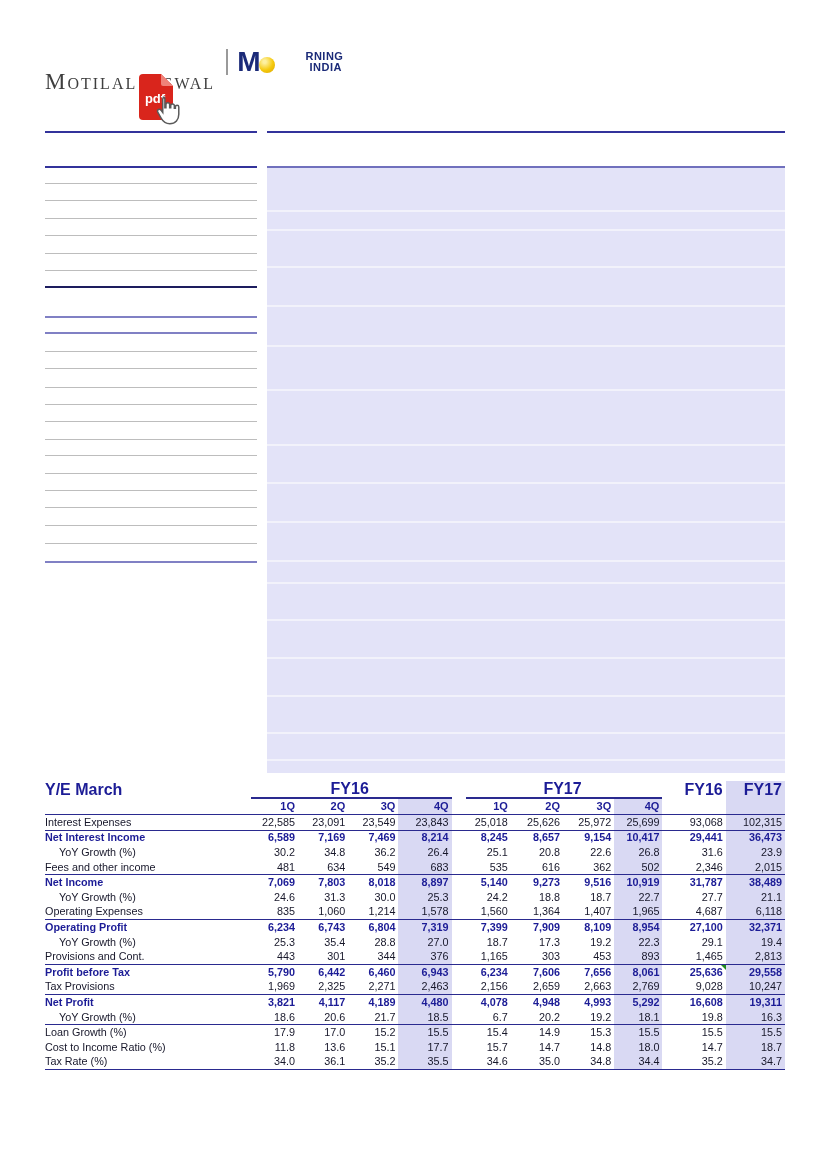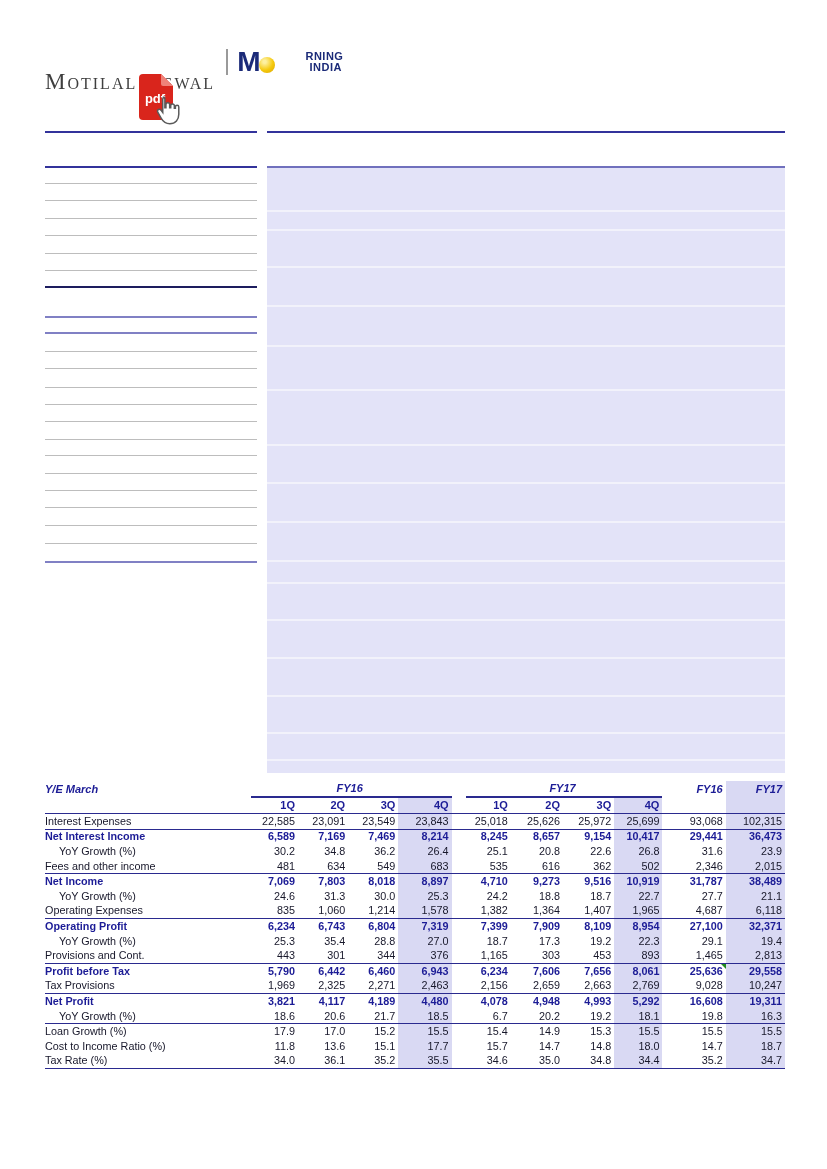--- a/index.html
+++ b/index.html
@@ -42,21 +42,21 @@
   .ttl{font-size:11.5px;font-weight:bold;color:#15156b;}
   table.fin{border-collapse:collapse;table-layout:fixed;width:740px;}
   table.fin td{height:14.6px;padding:0 3px 0 0;font-size:10.8px;line-height:1;
                white-space:nowrap;overflow:visible;vertical-align:middle;}
   td.lbl{text-align:left;padding-left:2px;}
   td.lbl.indent{padding-left:14px;}
   td.num{text-align:right;position:relative;}
   .bold{font-weight:bold;color:#1c1c96;}
   .hl{background:#d9d9f3;}
   tr.rule td{border-bottom:1px solid #2a2a8f;}
-  tr.hdr2 td{height:15px;font-weight:bold;color:#1c1c96;font-size:11px;font-style:italic;}
+  tr.hdr2 td{height:15px;font-weight:bold;color:#1c1c96;font-size:16px;}
   tr.hdr3 td{height:15px;font-weight:bold;color:#1c1c96;font-size:11px;
              border-bottom:1.5px solid #2a2a8f;}
   td.grp{text-align:center;border-bottom:2px solid #2a2a8f;}
   td.yr{text-align:right;}
   tr.last td{border-bottom:1.5px solid #2a2a8f;}
   .mk{position:absolute;top:0;right:0;width:0;height:0;
       border-left:5px solid transparent;border-top:5px solid #1f8a1f;}
 </style>
 </head>
 <body>
@@ -227,21 +227,21 @@
             <td class="num">2,346</td>
             <td class="num hl">2,015</td>
           </tr>
           <tr>
             <td class="lbl  bold">Net Income</td>
             <td class="num bold">7,069</td>
             <td class="num bold">7,803</td>
             <td class="num bold">8,018</td>
             <td class="num bold hl">8,897</td>
             <td></td>
-            <td class="num bold">4,710</td>
+            <td class="num bold">5,140</td>
             <td class="num bold">9,273</td>
             <td class="num bold">9,516</td>
             <td class="num bold hl">10,919</td>
             <td class="num bold">31,787</td>
             <td class="num bold hl">38,489</td>
           </tr>
           <tr>
             <td class="lbl indent">YoY Growth (%)</td>
             <td class="num">24.6</td>
             <td class="num">31.3</td>
@@ -255,21 +255,21 @@
             <td class="num">27.7</td>
             <td class="num hl">21.1</td>
           </tr>
           <tr class="rule">
             <td class="lbl ">Operating Expenses</td>
             <td class="num">835</td>
             <td class="num">1,060</td>
             <td class="num">1,214</td>
             <td class="num hl">1,578</td>
             <td></td>
-            <td class="num">1,382</td>
+            <td class="num">1,560</td>
             <td class="num">1,364</td>
             <td class="num">1,407</td>
             <td class="num hl">1,965</td>
             <td class="num">4,687</td>
             <td class="num hl">6,118</td>
           </tr>
           <tr>
             <td class="lbl  bold">Operating Profit</td>
             <td class="num bold">6,234</td>
             <td class="num bold">6,743</td>

